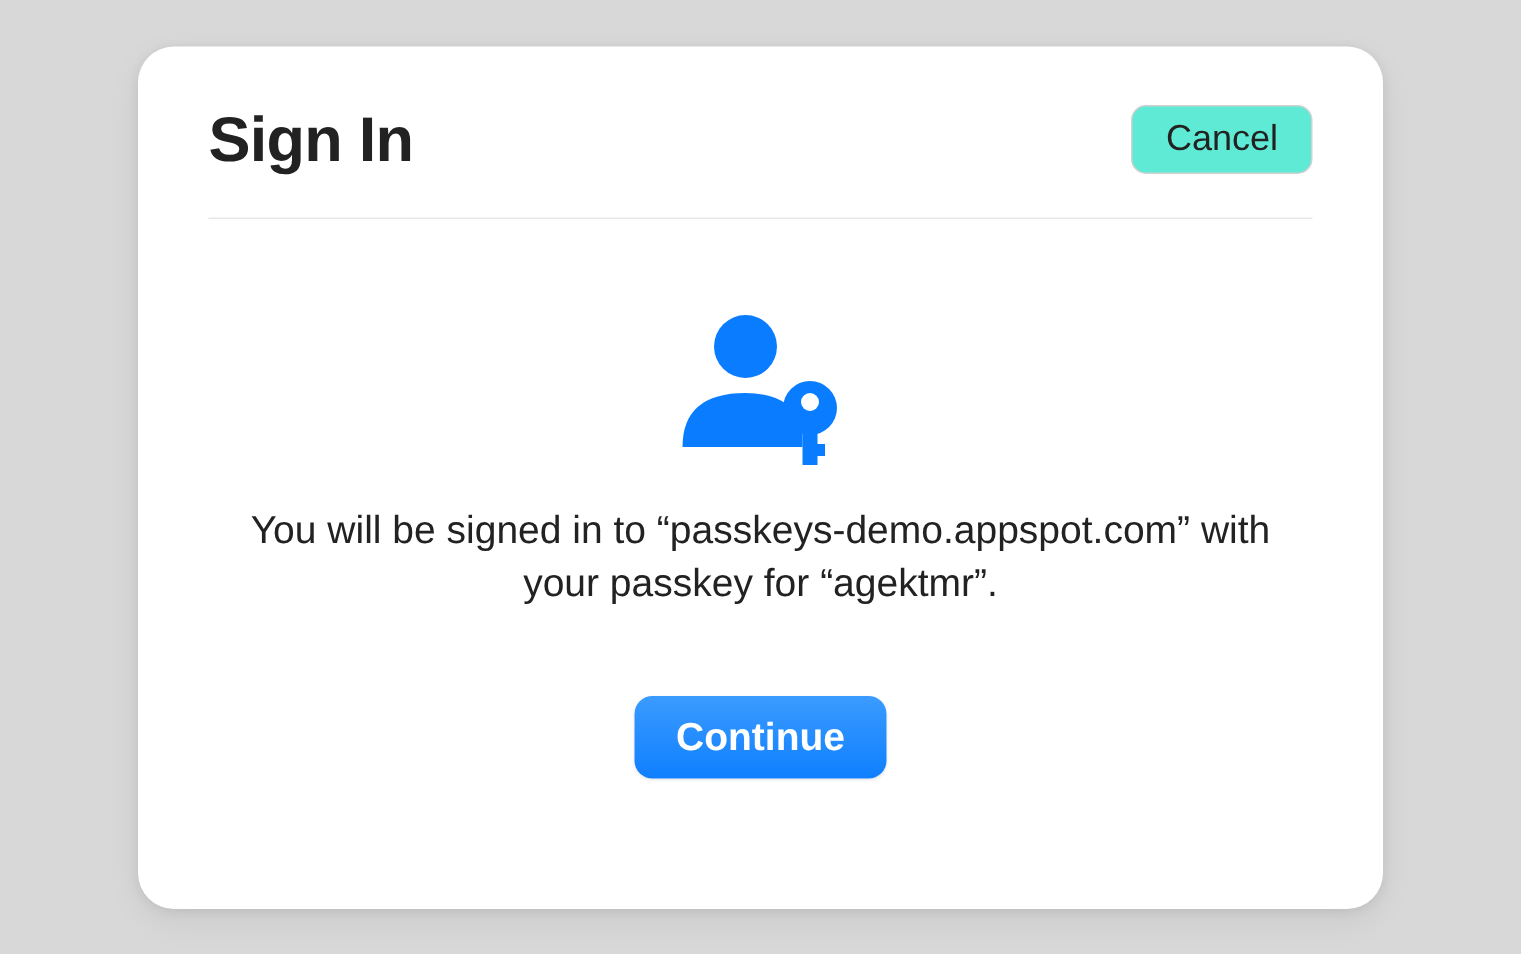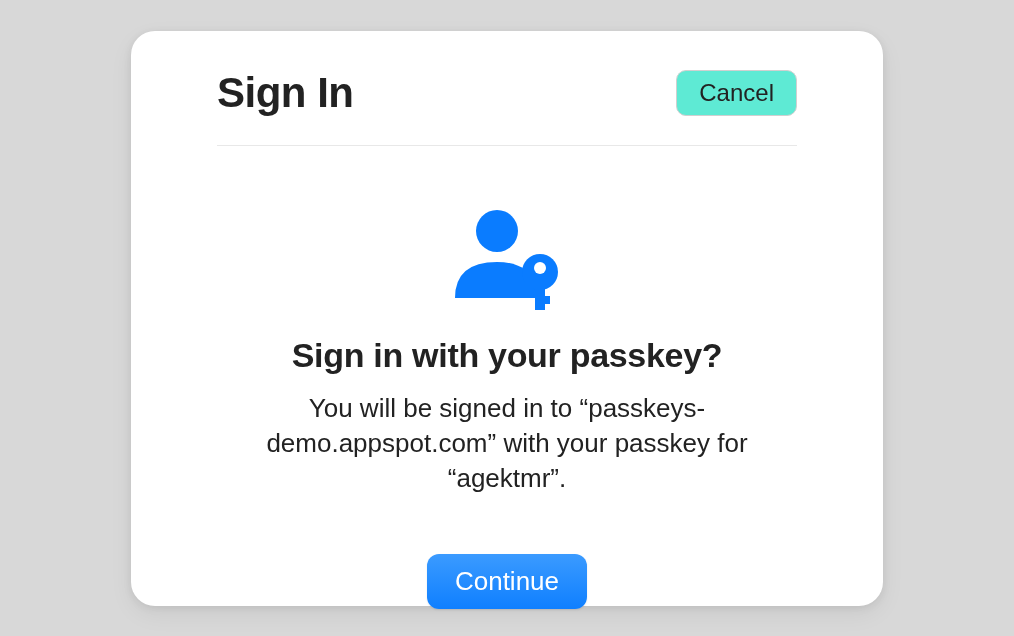--- a/index.html
+++ b/index.html
@@ -11,25 +11,25 @@
       font-family: -apple-system, BlinkMacSystemFont, "SF Pro Display", "Helvetica Neue", sans-serif;
       background: #d8d8d8;
       width: 1014px;
       height: 636px;
       display: flex;
       align-items: center;
       justify-content: center;
     }
     .modal {
       background: #ffffff;
-      width: 752px;
+      width: 830px;
       height: 575px;
       border-radius: 24px;
       box-shadow: 0 2px 8px rgba(0,0,0,0.08), 0 8px 24px rgba(0,0,0,0.06);
-      padding: 0 86px;
+      padding: 0 47px;
       display: flex;
       flex-direction: column;
     }
     .header {
       display: flex;
       justify-content: space-between;
       align-items: center;
       padding-top: 38px;
       padding-bottom: 28px;
       border-bottom: 1px solid #e8e8e8;
@@ -79,21 +79,21 @@
       line-height: 1.35;
       max-width: 780px;
       margin-bottom: 58px;
     }
     .continue-btn {
       background: linear-gradient(180deg, #3b9bff 0%, #0f7fff 100%);
       border: none;
       border-radius: 12px;
       padding: 12px 28px;
       font-size: 26px;
-      font-weight: 400;
+      font-weight: 700;
       color: #ffffff;
       cursor: pointer;
       font-family: inherit;
       box-shadow: 0 1px 2px rgba(0,0,0,0.1);
     }
   </style>
 </head>
 <body>
 
 <div class="modal">
@@ -109,17 +109,16 @@
 
         <path d="M 8 92 Q 8 56 50 56 Q 80 56 88 78 L 88 92 Z" fill="#0a7cff"></path>
 
         <circle cx="93" cy="66" r="18" fill="#0a7cff"></circle>
 
         <circle cx="93" cy="62" r="6" fill="#ffffff"></circle>
 
         <path d="M 88 80 L 88 104 L 98 104 L 98 98 L 103 98 L 103 90 L 98 90 L 98 80 Z" fill="#0a7cff"></path>
       </svg>
     </div>
-    <h2 class="subtitle">Sign in with your passkey?</h2>
     <p class="description">You will be signed in to “passkeys-demo.appspot.com” with your passkey for “agektmr”.</p>
     <button class="continue-btn">Continue</button>
   </div>
 </div>
 
 </body></html>

